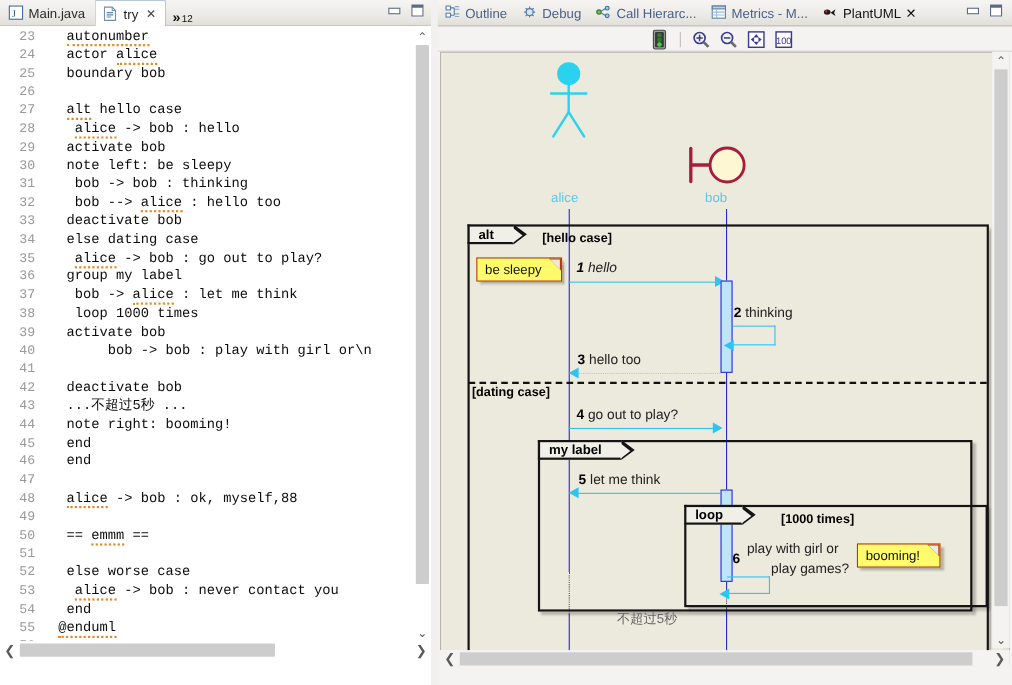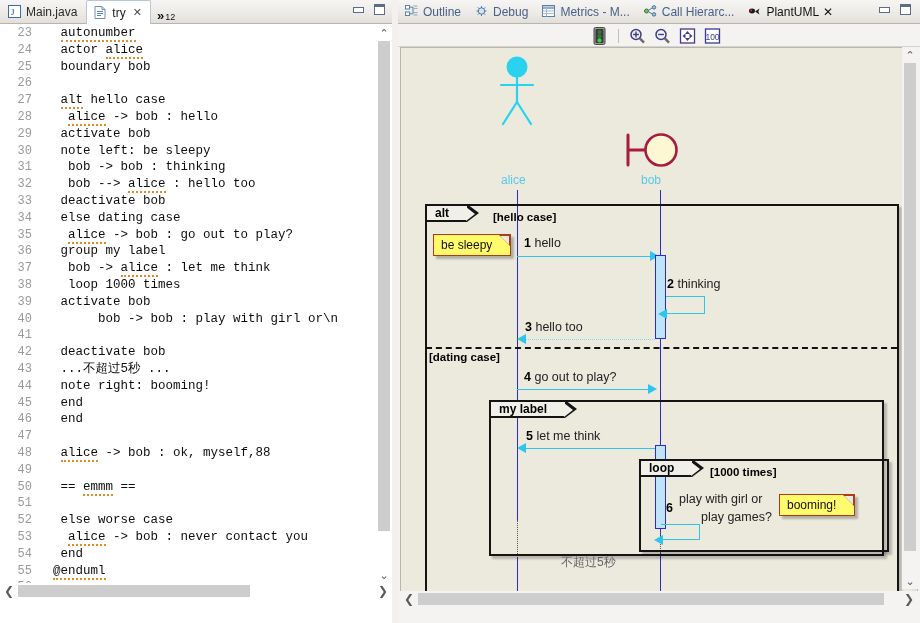--- a/index.html
+++ b/index.html
@@ -531,37 +531,37 @@
             <g stroke="#4f7ba8">
                 <path d="M6.5 1v2M6.5 9v2M1.5 6h2M9.5 6h2M2.8 2.3l1.5 1.5M8.7 8.2l1.5 1.5M10.2 2.3L8.7 3.8M4.3 8.2l-1.5 1.5"></path>
               </g>
           </svg>
         </span>
         <span>Debug</span>
       </div>
       <div class="rtab">
         <span class="ricon">
           <svg width="13" height="12" viewBox="0 0 13 12">
-            <rect x="0.5" y="0.5" width="12" height="11" fill="#fff" stroke="#5b7fa8"></rect>
-            <rect x="0.5" y="0.5" width="12" height="2.6" fill="#b9cfe3" stroke="#5b7fa8"></rect>
-            <path d="M0.5 6h12M0.5 8.6h12M4.5 3.1v8.4" stroke="#9ebad3"></path>
-          </svg>
-        </span>
-        <span>Metrics - M...</span>
-      </div>
-      <div class="rtab">
-        <span class="ricon">
-          <svg width="13" height="12" viewBox="0 0 13 12">
             <circle cx="2.5" cy="6" r="2" fill="#6fbf5b" stroke="#3c7a30"></circle>
             <circle cx="10" cy="2.4" r="1.7" fill="#9ecbe8" stroke="#3c6f9a"></circle>
             <circle cx="10" cy="9.4" r="1.7" fill="#9ecbe8" stroke="#3c6f9a"></circle>
             <path d="M4.5 5.2L8.4 2.8M4.5 6.8L8.4 9" stroke="#4a7ea8" fill="none"></path>
           </svg>
         </span>
         <span>Call Hierarc...</span>
+      </div>
+      <div class="rtab">
+        <span class="ricon">
+          <svg width="13" height="12" viewBox="0 0 13 12">
+            <rect x="0.5" y="0.5" width="12" height="11" fill="#fff" stroke="#5b7fa8"></rect>
+            <rect x="0.5" y="0.5" width="12" height="2.6" fill="#b9cfe3" stroke="#5b7fa8"></rect>
+            <path d="M0.5 6h12M0.5 8.6h12M4.5 3.1v8.4" stroke="#9ebad3"></path>
+          </svg>
+        </span>
+        <span>Metrics - M...</span>
       </div>
       <div class="rtab active">
         <span class="ricon">
           <svg width="15" height="12" viewBox="0 0 15 12">
             <ellipse cx="4" cy="6" rx="3" ry="2.4" fill="#1a1a1a"></ellipse>
             <circle cx="3.2" cy="5.4" r="1" fill="#e03030"></circle>
             <path d="M7 6.5 l4.5-3 -1.2 3 1.2 3 z" fill="#1a1a1a"></path>
           </svg>
         </span>
         <span>PlantUML</span>
@@ -654,21 +654,21 @@
           <div class="frametag">alt</div>
         </div>
         <div class="guard" style="left:84px;top:163px;">[hello case]</div>
 
         <div class="note" style="left:24px;top:186px;">
           <span>be sleepy</span>
           <span class="fold"></span>
           <span class="fold2"></span>
         </div>
 
-        <div class="msg" style="left:115px;top:188px;">
+        <div class="msg" style="left:115px;top:188px;font-style:italic;">
           <span class="n">1</span>
           <span>hello</span>
         </div>
         <div class="arrow" style="left:108px;top:208px;width:135px;"></div>
         <div class="ahead right" style="left:241px;top:203px;"></div>
 
         <div class="act" style="left:246px;top:207px;height:84px;"></div>
 
         <div class="msg" style="left:258px;top:229px;">
           <span class="n">2</span>
@@ -700,21 +700,21 @@
 
         <div class="msg" style="left:117px;top:381px;">
           <span class="n">5</span>
           <span>let me think</span>
         </div>
         <div class="arrow" style="left:116px;top:400px;width:130px;"></div>
         <div class="ahead left" style="left:108px;top:395px;"></div>
 
         <div class="act" style="left:246px;top:397px;height:84px;"></div>
 
-        <div class="frame" style="left:230px;top:411px;width:250px;height:93px;">
+        <div class="frame" style="left:213px;top:411px;width:276px;height:93px;">
           <div class="frametag">loop</div>
         </div>
         <div class="guard" style="left:301px;top:418px;">[1000 times]</div>
 
         <div class="msg" style="left:257px;top:453px;">
           <span class="n">6</span>
         </div>
         <div class="msg" style="left:270px;top:444px;">play with girl or</div>
         <div class="msg" style="left:292px;top:462px;">play games?</div>
         <div class="selfbox" style="left:252px;top:476px;width:39px;height:16px;"></div>

